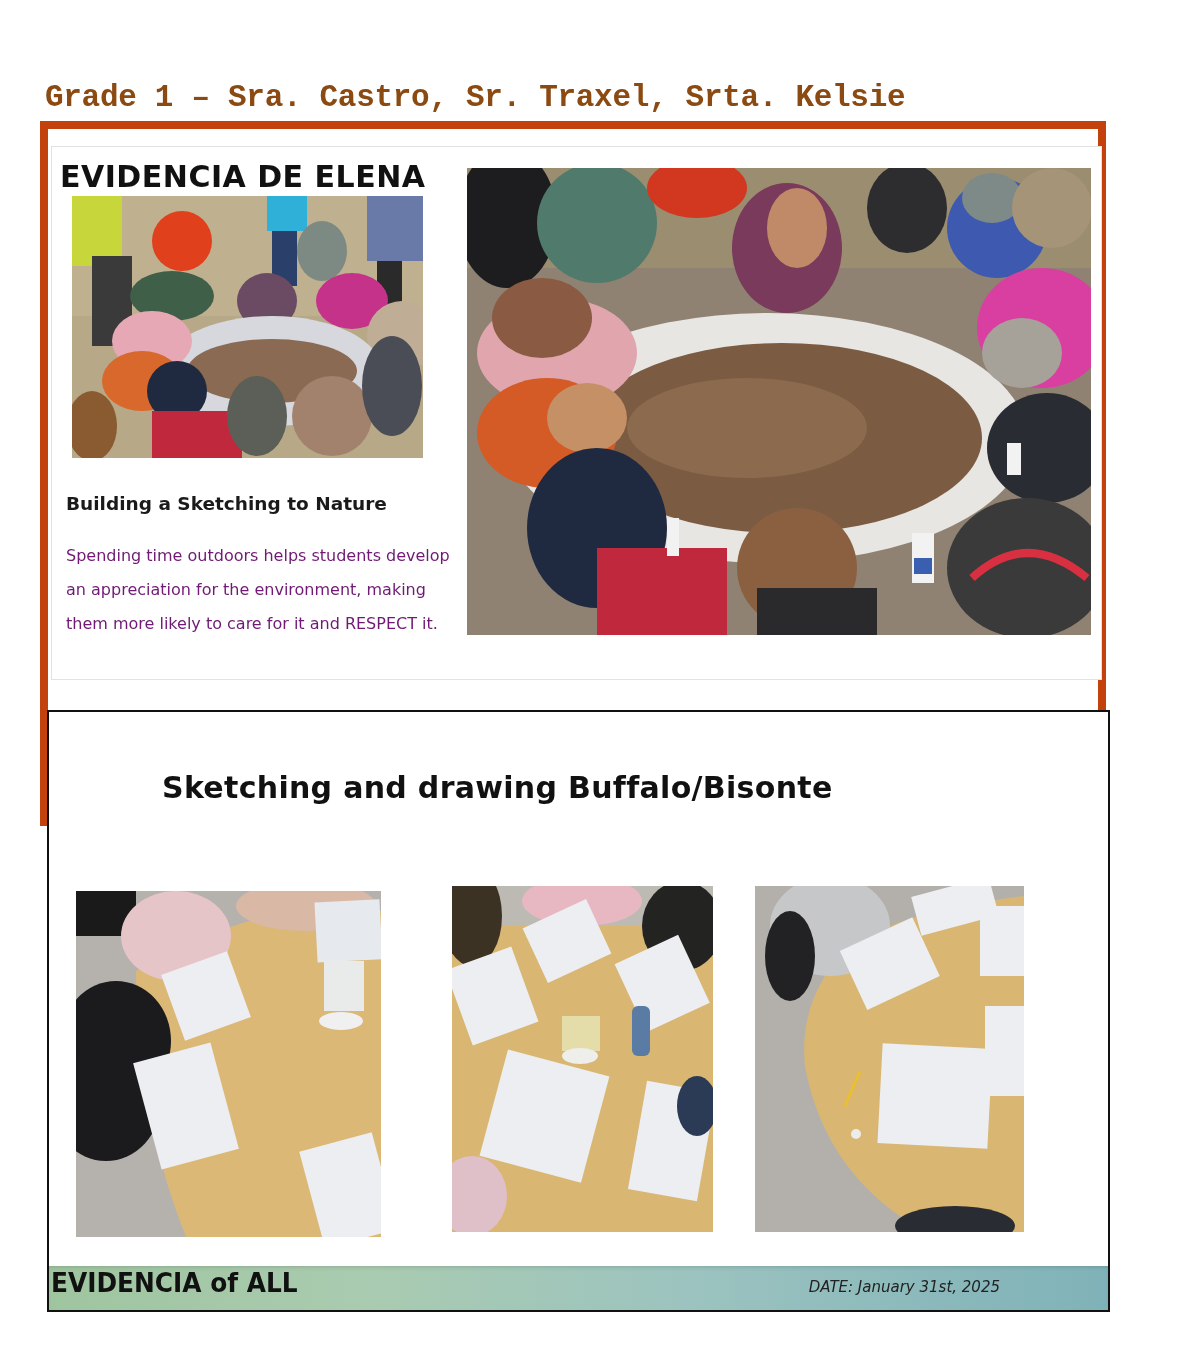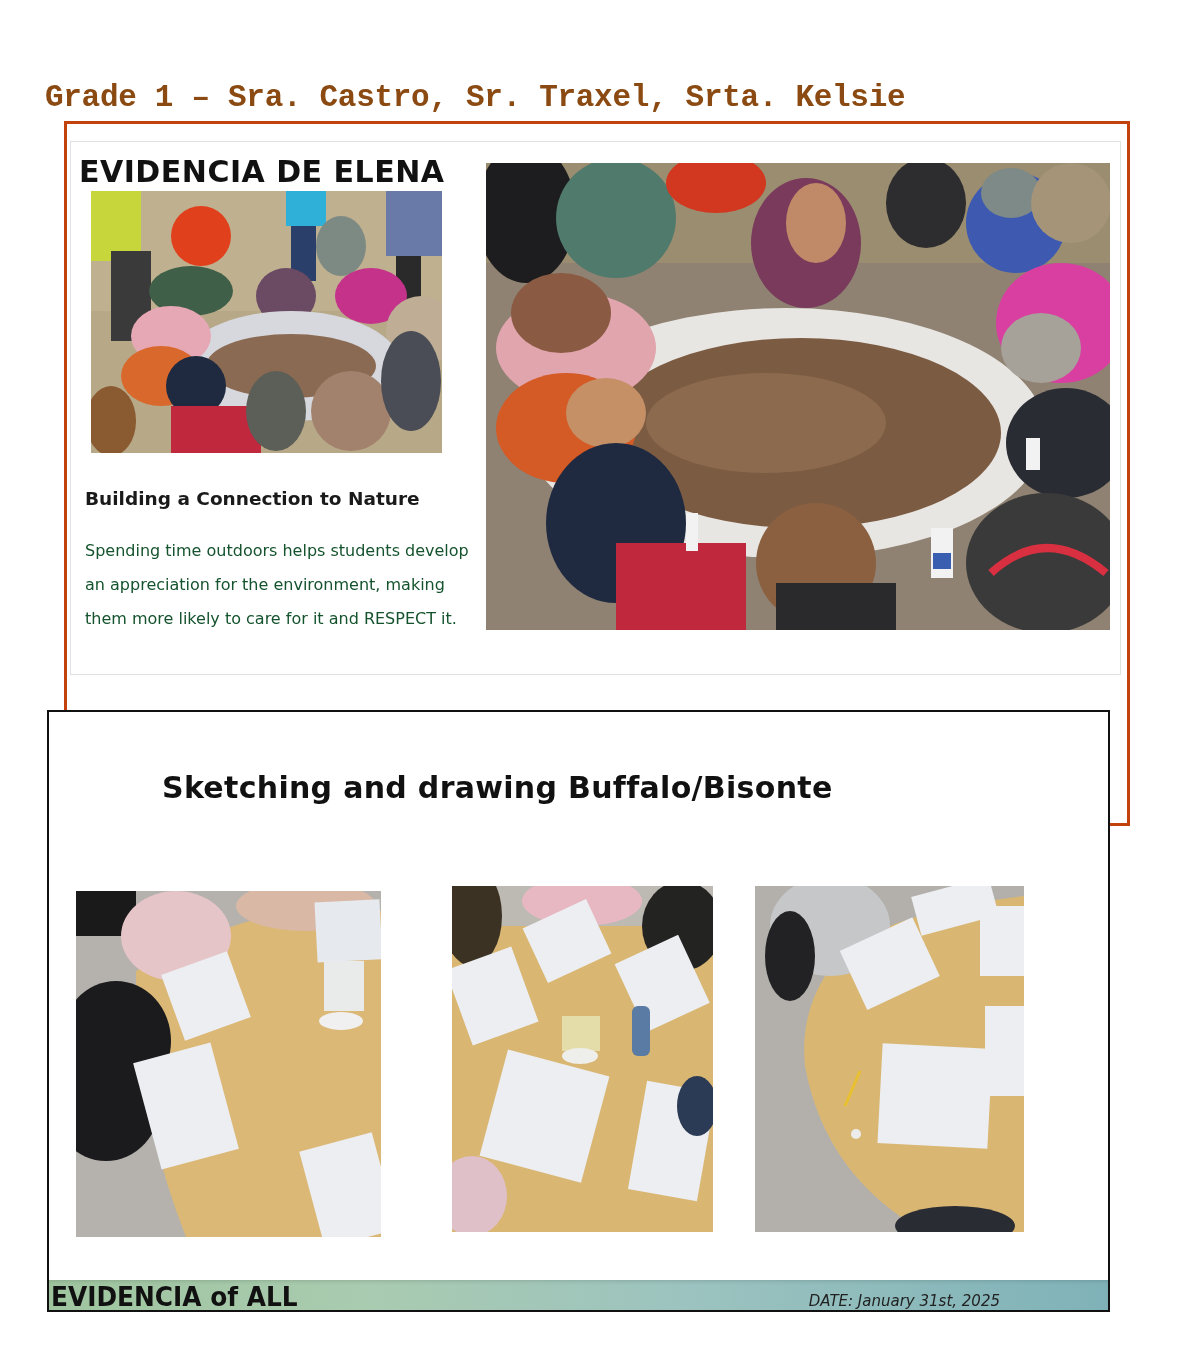--- a/index.html
+++ b/index.html
@@ -6,22 +6,22 @@
   body { width: 1202px; height: 1346px; position: relative; overflow: hidden; font-family: "Liberation Sans", sans-serif; }
 
   .doc-title {
     position: absolute; left: 45px; top: 48px;
     font-family: Liberation Mono, monospace; font-weight: 700;
     font-size: 31px; color: #8b4a12; letter-spacing: -0.3px; white-space: nowrap; margin-top: 32px;
   }
 
   
   .slide1 {
-    position: absolute; left: 64px; top: 121px; width: 1066px; height: 705px;
-    border: 3px solid #c2410c; box-sizing: border-box; background: #fff;
+    position: absolute; left: 40px; top: 121px; width: 1066px; height: 705px;
+    border: 8px solid #c2410c; box-sizing: border-box; background: #fff;
   }
   .slide1-inner {
     position: absolute; left: 3px; top: 17px; width: 1051px; height: 534px;
     border: 1px solid #e2e2e2; box-sizing: border-box; background: #fff;
   }
   .s1-heading {
     position: absolute; left: 8px; top: 12px;
     font-family: "DejaVu Sans", sans-serif; font-weight: 700; font-size: 30px;
     color: #111; letter-spacing: 0.5px; white-space: nowrap;
   }
@@ -29,38 +29,38 @@
   .s1-photo-small { left: 20px; top: 49px; width: 351px; height: 262px; }
   .s1-photo-large { left: 415px; top: 21px; width: 624px; height: 467px; }
   .s1-subheading {
     position: absolute; left: 14px; top: 346px;
     font-family: "DejaVu Sans", sans-serif; font-weight: 700; font-size: 18.5px;
     color: #1a1a1a; white-space: nowrap;
   }
   .s1-body {
     position: absolute; left: 14px; top: 392px; width: 400px;
     font-family: "DejaVu Sans", sans-serif; font-size: 16px; line-height: 34px;
-    color: #14532d;
+    color: #701a75;
   }
 
   
   .slide2 {
     position: absolute; left: 47px; top: 710px; width: 1063px; height: 602px;
     border: 2px solid #111; box-sizing: border-box; background: #fff;
   }
   .s2-heading {
     position: absolute; left: 113px; top: 58px;
     font-family: "DejaVu Sans", sans-serif; font-weight: 700; font-size: 30px;
     color: #111; white-space: nowrap; letter-spacing: 0.3px;
   }
   .s2-photo-1 { left: 27px; top: 179px; width: 305px; height: 346px; }
   .s2-photo-2 { left: 403px; top: 174px; width: 261px; height: 346px; }
   .s2-photo-3 { left: 706px; top: 174px; width: 269px; height: 346px; }
   .s2-footer {
-    position: absolute; left: 0; bottom: 0; width: 100%; height: 30px;
+    position: absolute; left: 0; bottom: 0; width: 100%; height: 44px;
     background: linear-gradient(90deg, #9fc59f 0%, #a9cbb0 30%, #9cc3bf 60%, #7fb2b8 100%);
     box-shadow: inset 0 3px 4px -2px rgba(0,0,0,0.15);
   }
   .s2-footer-left {
     position: absolute; left: 2px; top: 1px;
     font-family: "DejaVu Sans", sans-serif; font-weight: 700; font-size: 27px;
     color: #111; white-space: nowrap; transform: scaleX(0.92); transform-origin: left;
   }
   .s2-footer-right {
     position: absolute; right: 108px; top: 12px;
@@ -136,21 +136,21 @@
         <ellipse cx="580" cy="280" rx="60" ry="55" fill="#2a2c33"></ellipse>
         <ellipse cx="560" cy="400" rx="80" ry="70" fill="#3a3a3a"></ellipse>
         <path d="M505 410 Q560 360 620 410" stroke="#d83040" stroke-width="8" fill="none"></path>
         <rect x="445" y="365" width="22" height="50" fill="#f2f2f2"></rect>
         <rect x="447" y="390" width="18" height="16" fill="#3a5fb0"></rect>
         <rect x="200" y="350" width="12" height="38" fill="#f2f2f2"></rect>
         <rect x="540" y="275" width="14" height="32" fill="#f2f2f2"></rect>
       </svg>
     </div>
 
-    <div class="s1-subheading">Building a Connection to Nature</div>
+    <div class="s1-subheading">Building a Sketching to Nature</div>
     <div class="s1-body">Spending time outdoors helps students develop an appreciation for the environment, making them more likely to care for it and RESPECT it.</div>
   </div>
 </div>
 
 <div class="slide2">
   <div class="s2-heading">Sketching and drawing Buffalo/Bisonte</div>
 
   <div class="photo s2-photo-1" title="Children sketching on notebooks at a round table">
     <svg width="305" height="346" viewBox="0 0 305 346">
       <rect width="305" height="346" fill="#b5b2ad"></rect>

